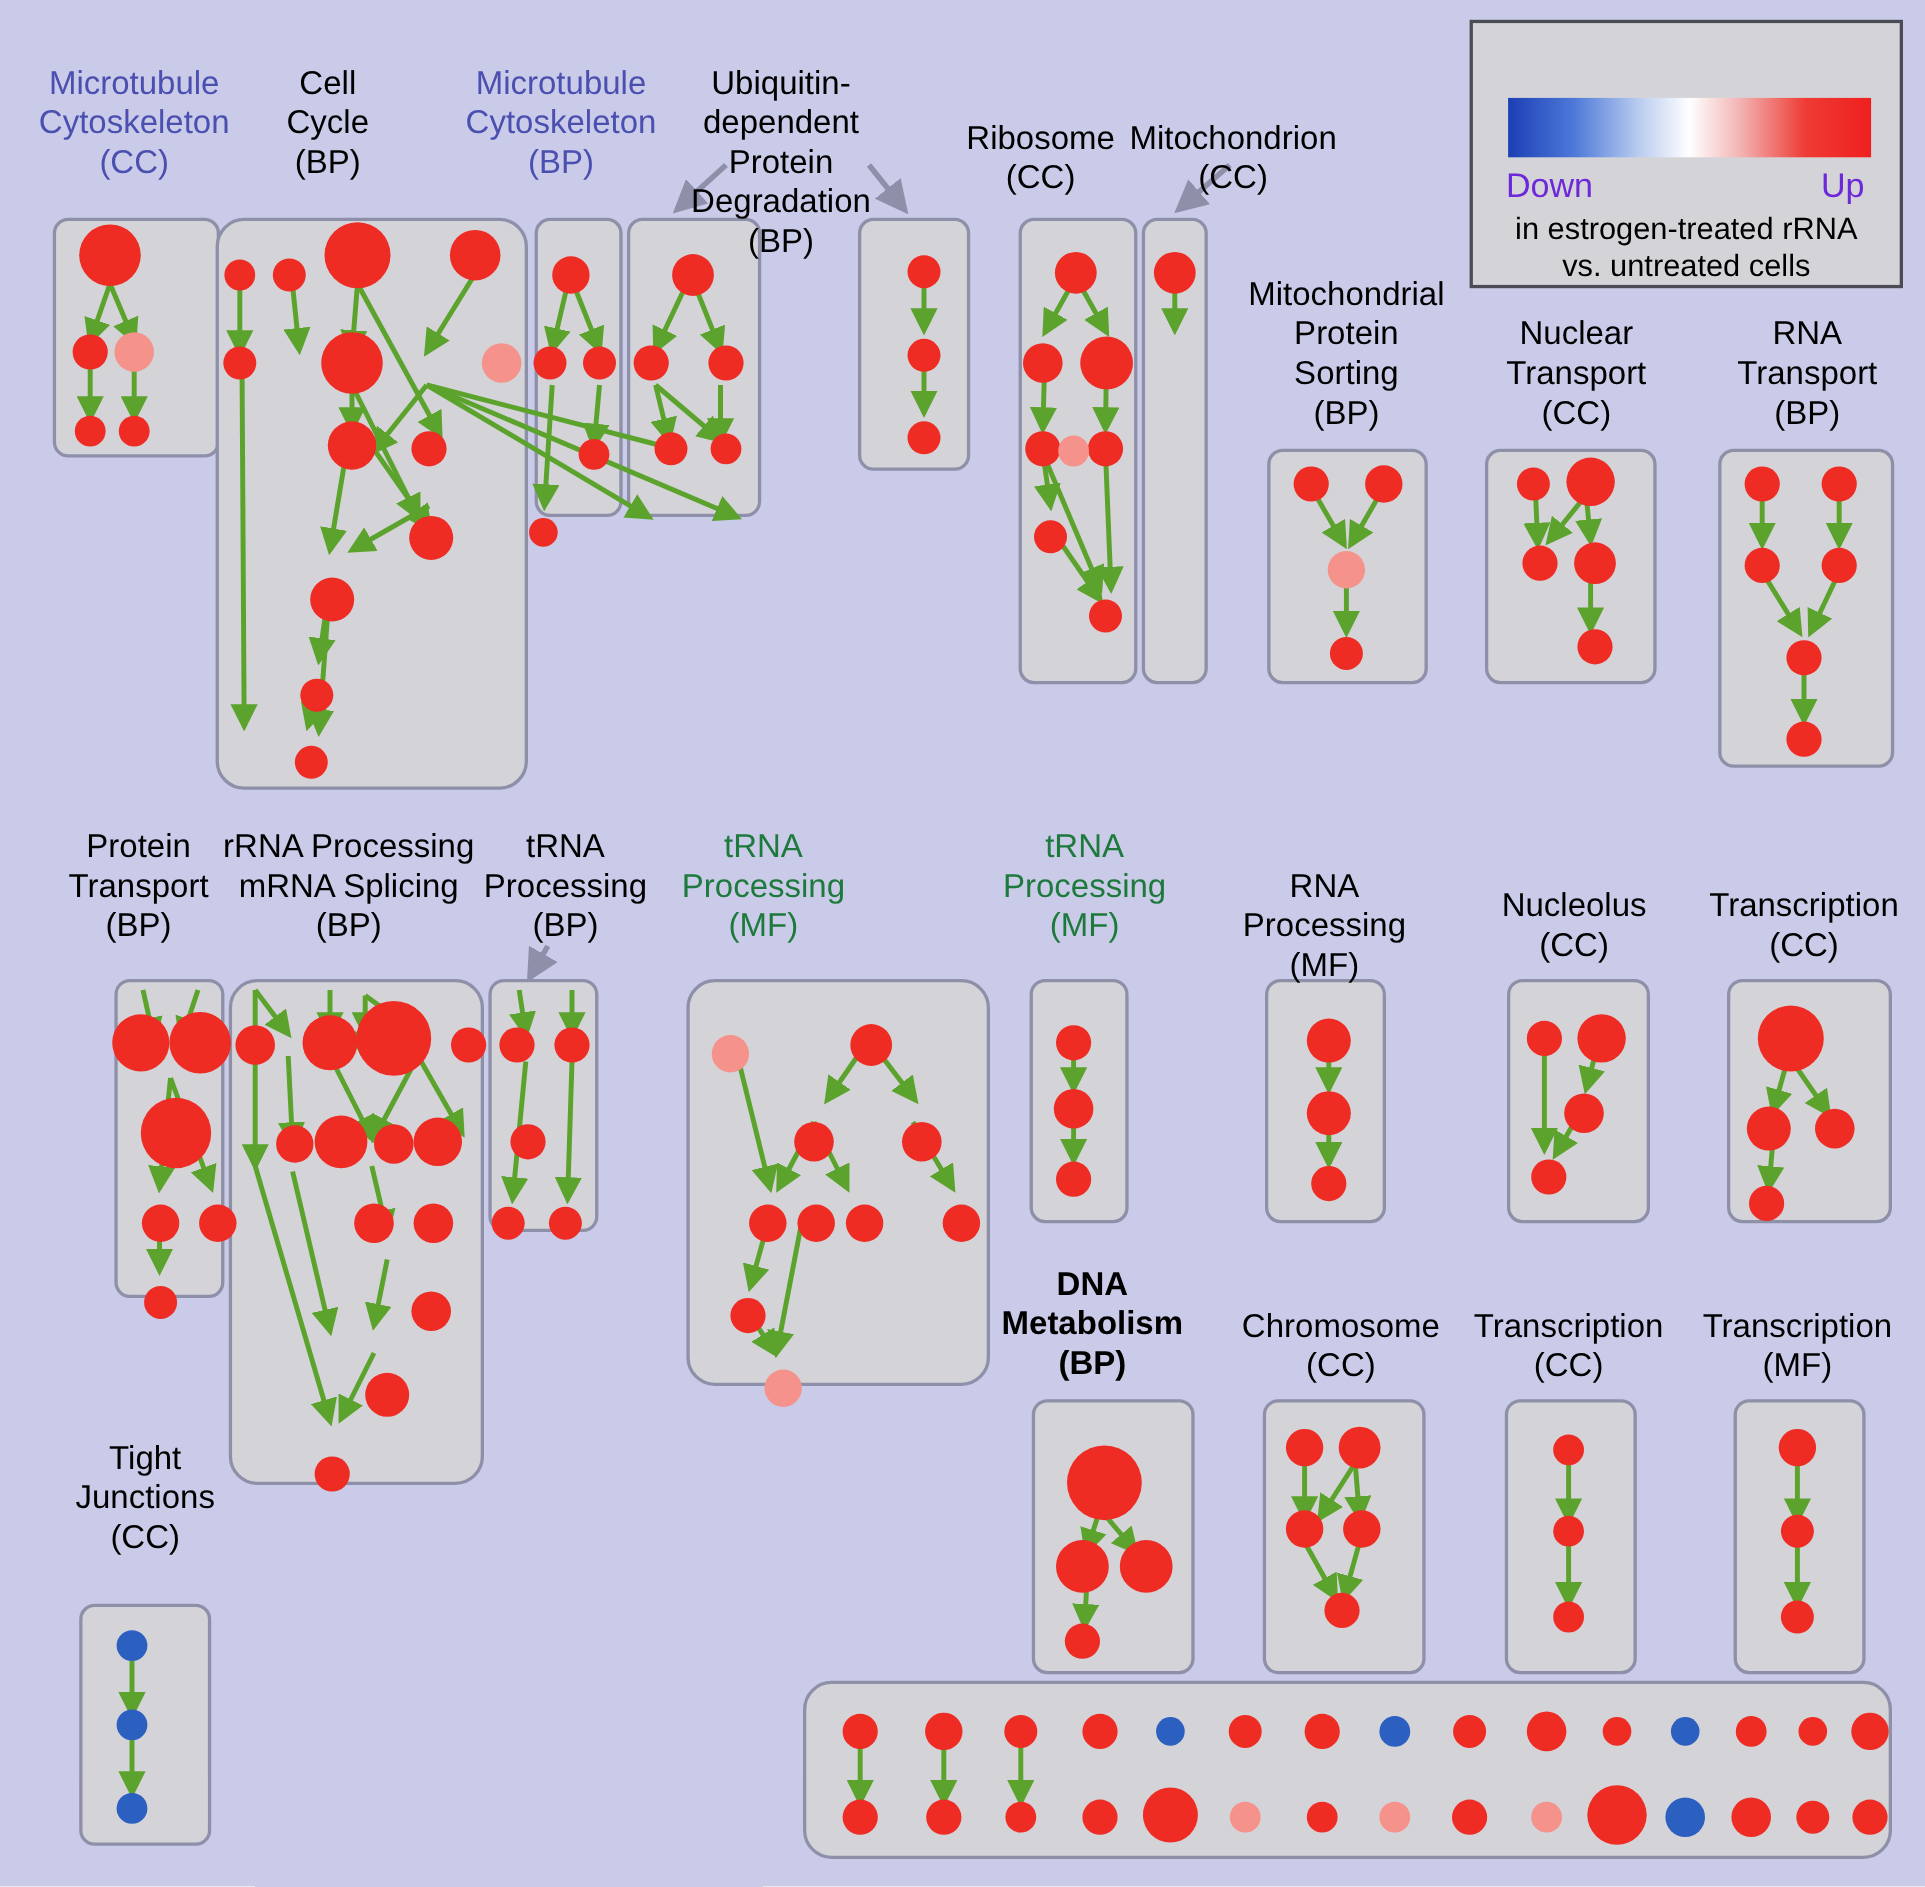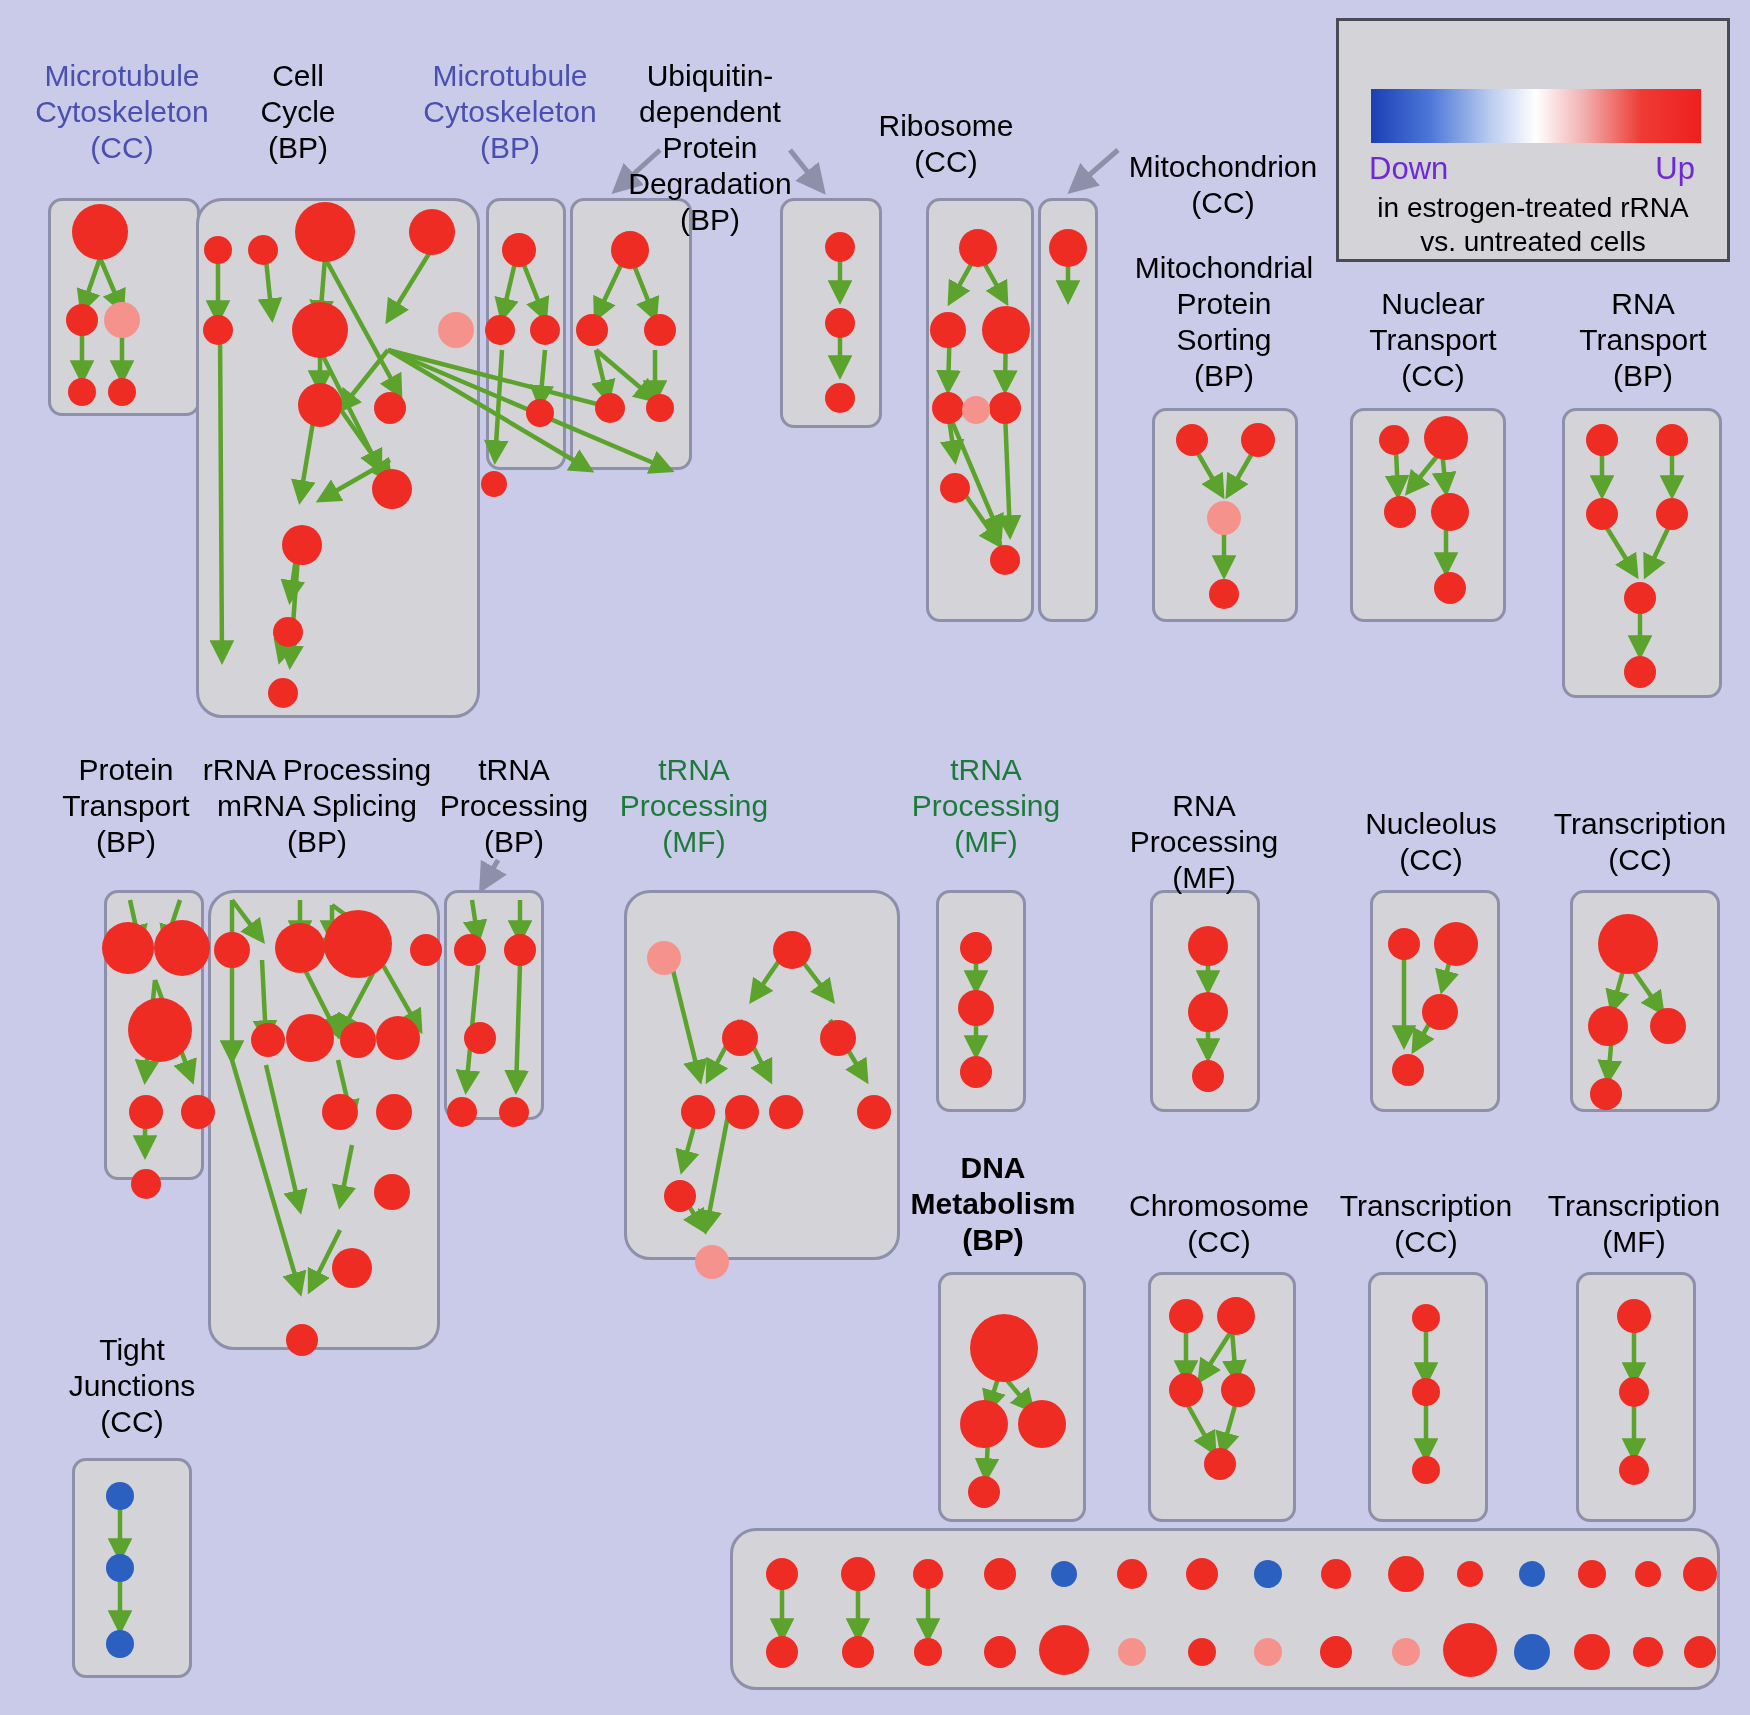--- a/index.html
+++ b/index.html
@@ -462,21 +462,21 @@
   <div class="label blue" style="left:410px; top:58px; width:200px;">Microtubule
 Cytoskeleton
 (BP)</div>
   <div class="label" style="left:610px; top:58px; width:200px;">Ubiquitin-
 dependent
 Protein
 Degradation
 (BP)</div>
   <div class="label" style="left:866px; top:108px; width:160px;">Ribosome
 (CC)</div>
-  <div class="label" style="left:1110px; top:108px; width:226px;margin-top:41px;">Mitochondrion
+  <div class="label" style="left:1008px; top:108px; width:226px;">Mitochondrion
 (CC)</div>
   <div class="label" style="left:1104px; top:250px; width:240px;">Mitochondrial
 Protein
 Sorting
 (BP)</div>
   <div class="label" style="left:1338px; top:286px; width:190px;">Nuclear
 Transport
 (CC)</div>
   <div class="label" style="left:1548px; top:286px; width:190px;">RNA
 Transport
@@ -507,21 +507,21 @@
 
   <div class="label" style="left:880px; top:1150px; width:226px;font-weight:bold;">DNA
 Metabolism
 (BP)</div>
   <div class="label" style="left:1104px; top:1188px; width:230px;">Chromosome
 (CC)</div>
   <div class="label" style="left:1318px; top:1188px; width:216px;">Transcription
 (CC)</div>
   <div class="label" style="left:1526px; top:1188px; width:216px;">Transcription
 (MF)</div>
-  <div class="label" style="left:42px; top:1308px; width:180px;margin-top:24px;">Tight
+  <div class="label" style="left:42px; top:1308px; width:180px;">Tight
 Junctions
 (CC)</div>
 
 
   <div class="legend" style="left:1336px; top:18px; width:394px; height:244px;">
     <div class="legend-bar" style="left:32px; top:68px; width:330px; height:54px;"></div>
     <div class="legend-side" style="left:30px; top:130px;">Down</div>
     <div class="legend-side" style="right:32px; top:130px;">Up</div>
     <div class="legend-sub" style="left:0; top:170px;">in estrogen-treated rRNA
 vs. untreated cells</div>

